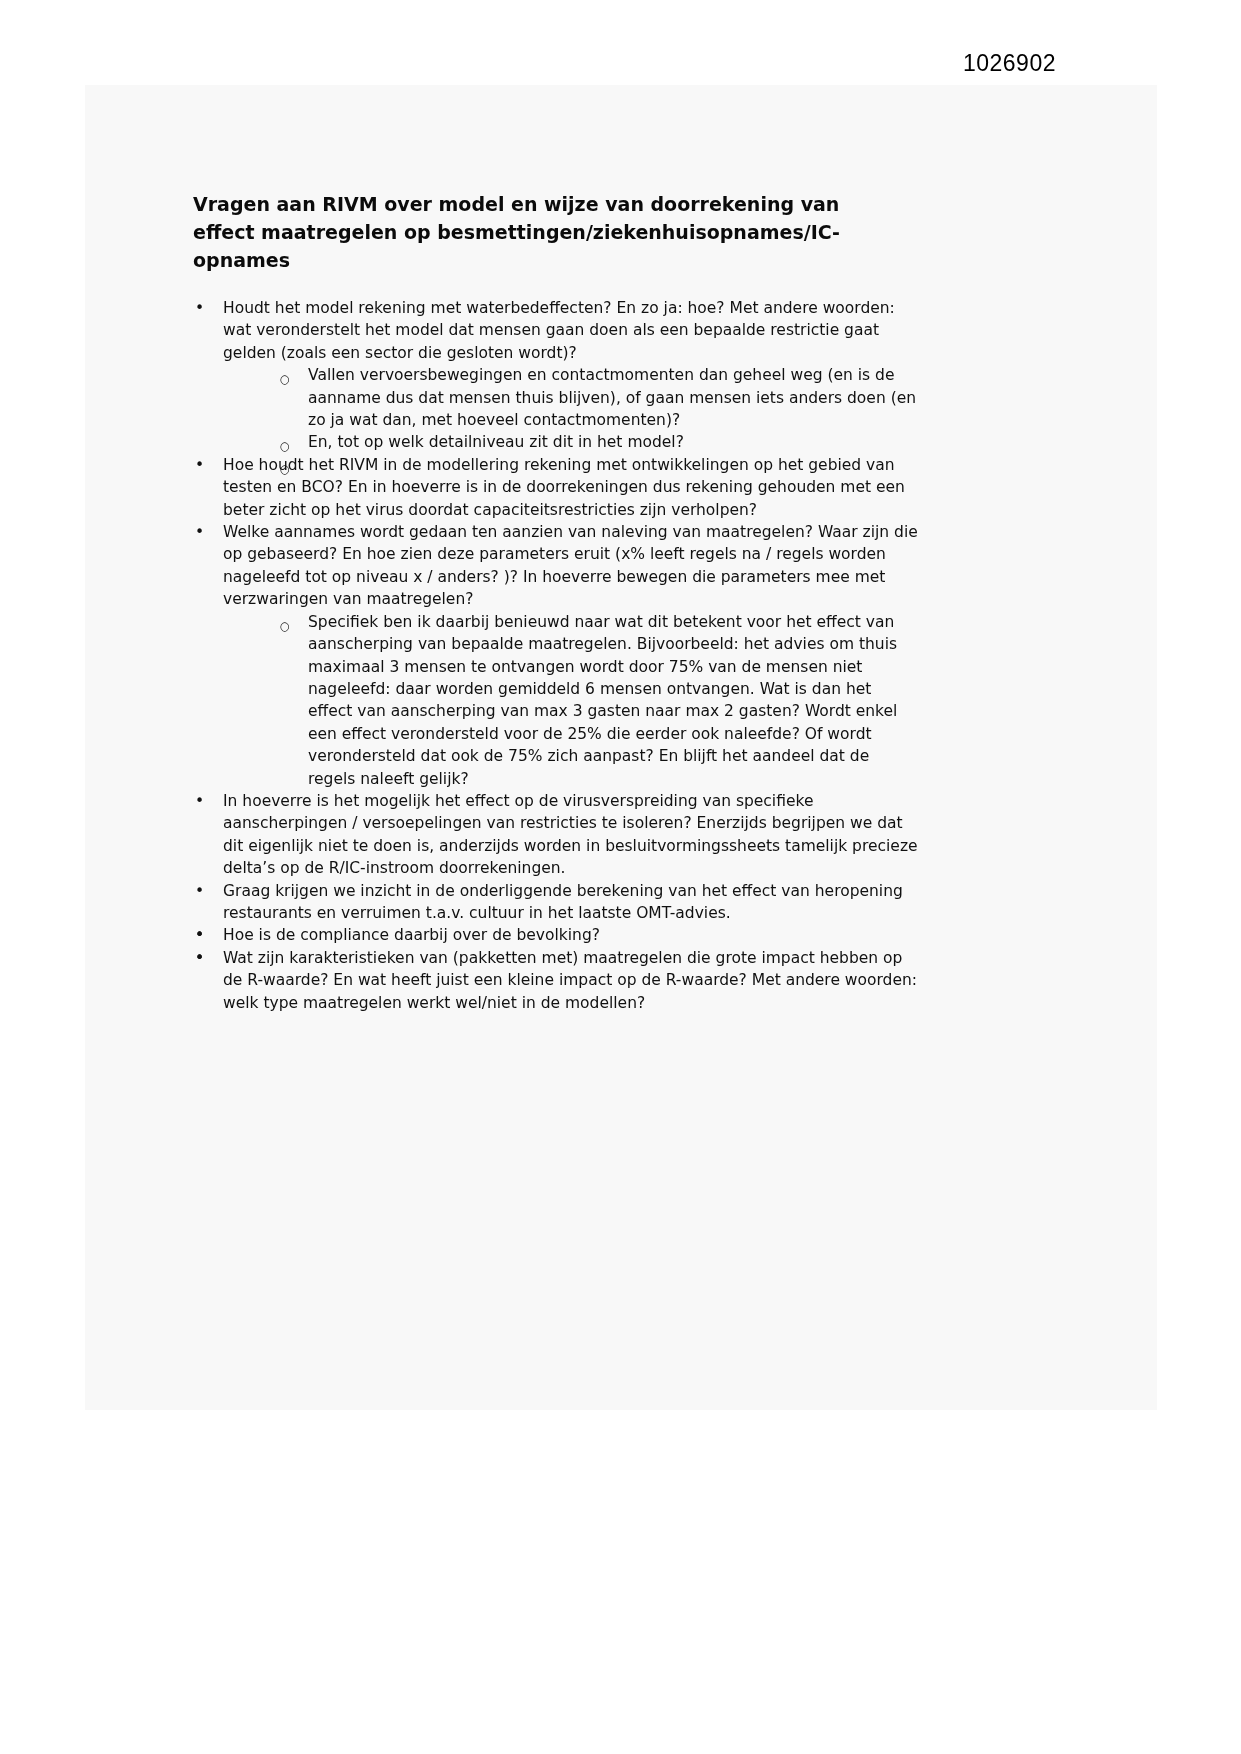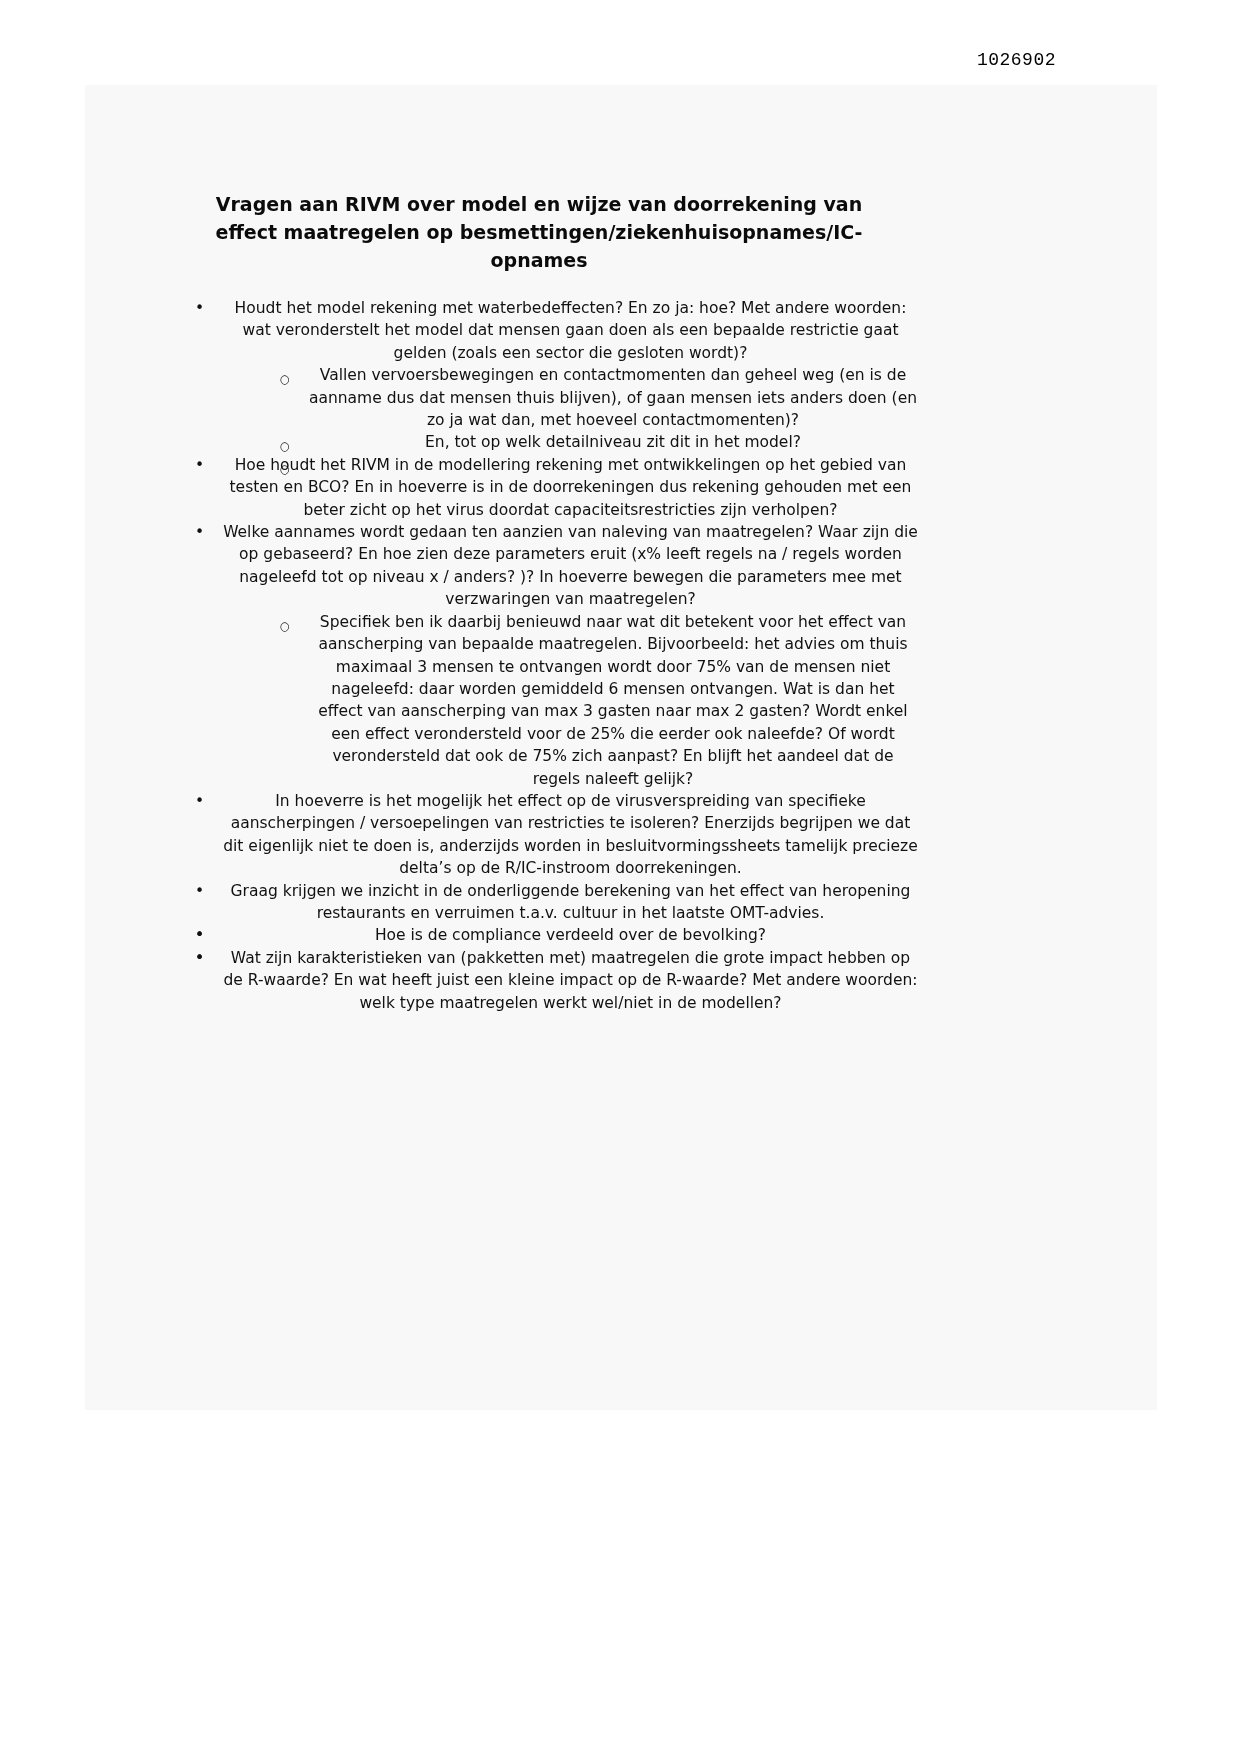--- a/index.html
+++ b/index.html
@@ -21,31 +21,30 @@
     left: 85px;
     top: 85px;
     width: 1072px;
     height: 1325px;
     background: #f8f8f8;
   }
   .doc-number {
     position: absolute;
     top: 50px;
     right: 185px;
-    font-family: Liberation Mono, monospace;
-    font-size: 18px;
+    font-family: Liberation Sans, sans-serif;
+    font-size: 23px;
     color: #000000;
     letter-spacing: 0.5px;
   }
   .content {
     position: absolute;
     left: 193px;
     top: 190px;
     width: 725px;
-    text-align: center;
   }
   h1.title {
     margin: 0 0 23px 0;
     width: 692px;
     font-size: 19px;
     font-weight: bold;
     line-height: 28px;
     color: #0b0b0b;
   }
   ul.l1, ul.l2 {
@@ -136,21 +135,21 @@
       <span class="m1">•</span>
       <span>Graag krijgen we inzicht in de onderliggende berekening van het effect van heropening restaurants en verruimen t.a.v. cultuur in het laatste OMT-advies.</span>
     </li>
 
     <li>
       <span class="m1">•</span>
     </li>
 
     <li>
       <span class="m1">•</span>
-      <span>Hoe is de compliance verdeeld over de bevolking?</span>
+      <span>Hoe is de compliance daarbij over de bevolking?</span>
     </li>
 
     <li>
       <span class="m1">•</span>
     </li>
 
     <li>
       <span class="m1">•</span>
       <span>Wat zijn karakteristieken van (pakketten met) maatregelen die grote impact hebben op de R-waarde? En wat heeft juist een kleine impact op de R-waarde? Met andere woorden: welk type maatregelen werkt wel/niet in de modellen?</span>
     </li>

